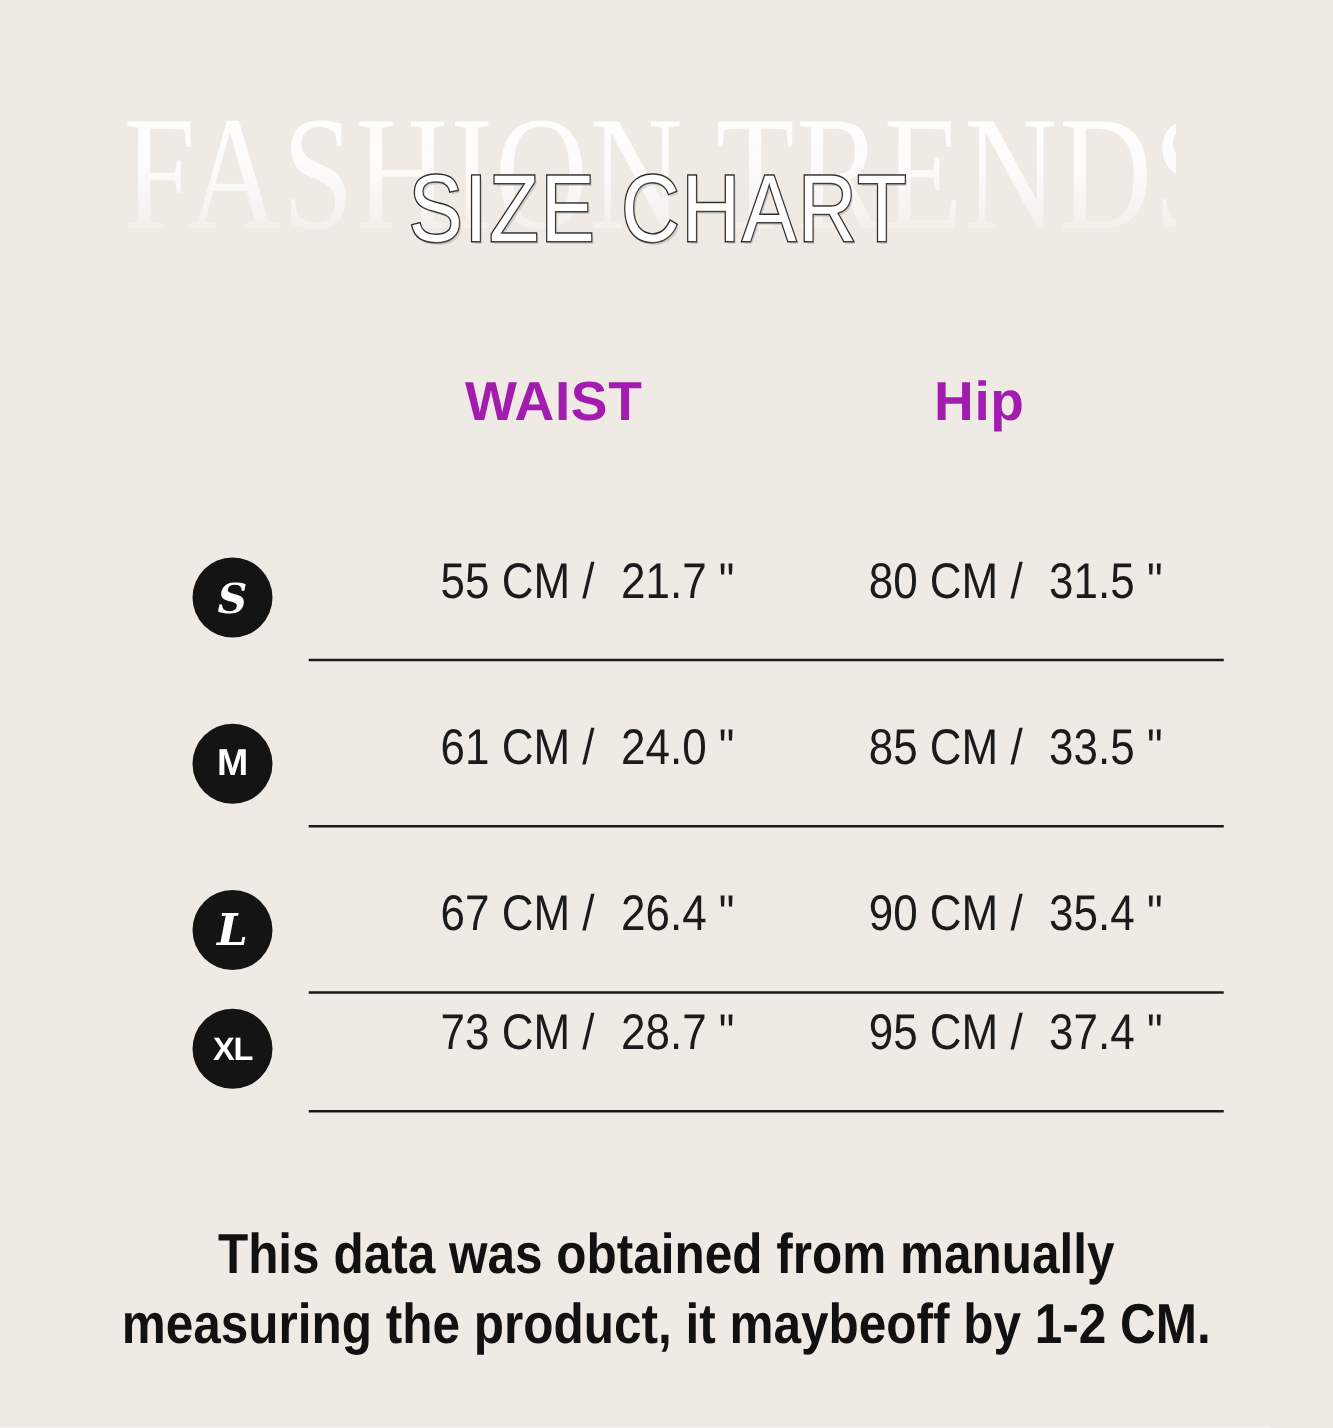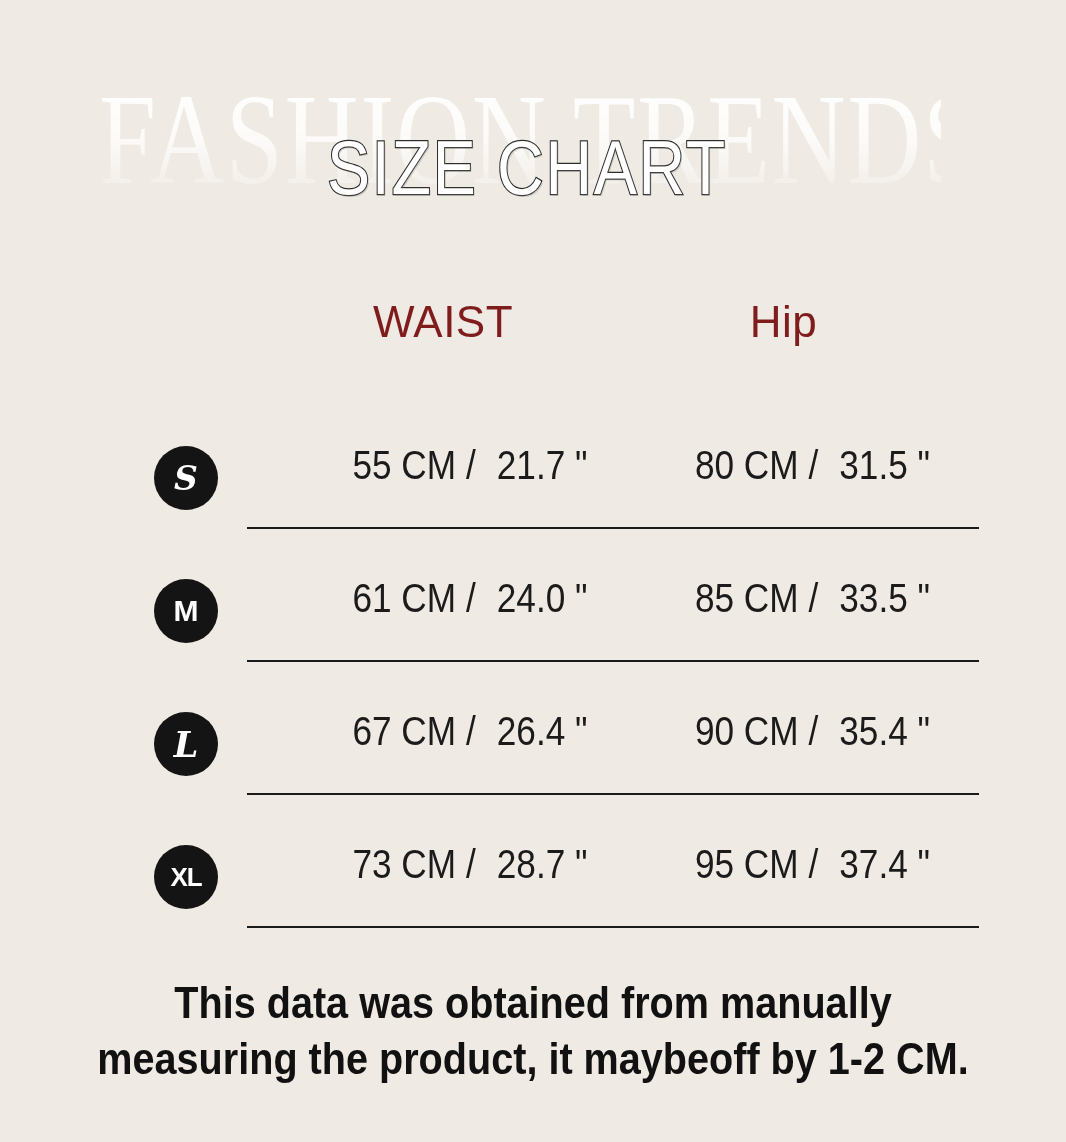--- a/index.html
+++ b/index.html
@@ -29,28 +29,28 @@
     font-size:76px; font-weight:400; letter-spacing:2px;
     transform:scaleX(0.85); transform-origin:center top;
     color:#ffffff;
     -webkit-text-stroke:2.4px #2e2e2e;
     paint-order:stroke fill;
     text-shadow:2px 2px 0 rgba(120,115,110,0.25);
   }
   
   .col-header {
     position:absolute; top:297px; text-align:center;
-    font-size:44px; font-weight:normal; color:#7f1d1d; letter-spacing:0.5px;
+    font-size:44px; font-weight:bold; color:#a21caf; letter-spacing:0.5px;
   }
   .col-header.waist { left:250px; width:440px; transform:translateX(-27px); }
   .col-header.hip   { left:660px; width:305px; transform:translateX(-29px);text-align:center; }
   
   .srow { position:absolute; left:0; width:100%; height:133px; }
   .srow.r0 { top:412px; } .srow.r1 { top:545px; }
-  .srow.r2 { top:678px; } .srow.r3 { top:811px;text-align:right; }
+  .srow.r2 { top:678px; } .srow.r3 { top:773px;text-align:right; }
   .badge {
     position:absolute; left:154px; top:34px; width:64px; height:64px;
     border-radius:50%; background:#141414; color:#ffffff;
     display:flex; align-items:center; justify-content:center;
   }
   .badge .glyph { font-weight:bold; }
   .glyph.s  { font-family:"DejaVu Serif", serif; font-style:italic; font-size:33px; }
   .glyph.m  { font-size:30px; }
   .glyph.l  { font-family:"DejaVu Serif", serif; font-style:italic; font-size:35px; }
   .glyph.xl { font-size:26px; letter-spacing:-1px; }

